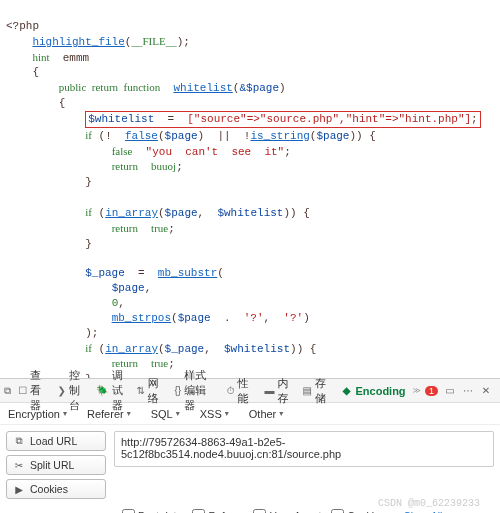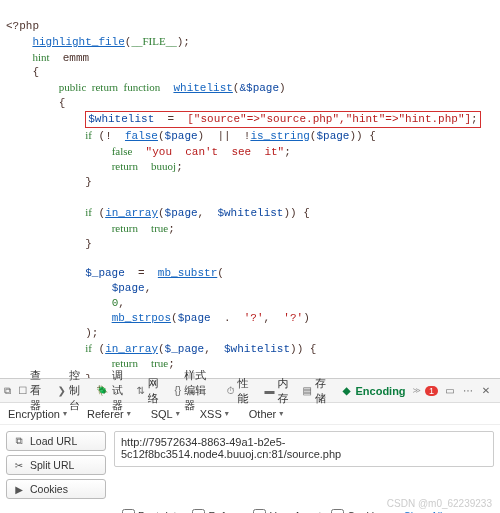--- a/index.html
+++ b/index.html
@@ -111,23 +111,23 @@
     gap: 10px;
     padding: 4px 6px 6px 122px;
     font-size: 10.5px;
     color:#333;
   }
   .cb { display:flex; align-items:center; gap:3px; }
   .cb input { margin:0; }
   .clearall { color:#1976d2; margin-left:8px; cursor:pointer;}
   .watermark {
     position:absolute;
-    right:8px; bottom:4px;
+    right:20px; bottom:4px;
     font-size:10px; color:#ccc;
-    font-family: Liberation Sans, sans-serif;
+    font-family: Liberation Mono, monospace;
   }
   .tri { font-size:8px; color:#999;}
 </style>
 </head>
 <body>
 
 <div class="code-area">
 <span class="def">&lt;?php</span>
     <span class="fn">highlight_file</span><span class="op">(</span><span class="kw">__FILE__</span><span class="op">);</span>
     <span class="kw">hint</span>  <span class="def">emmm</span>

